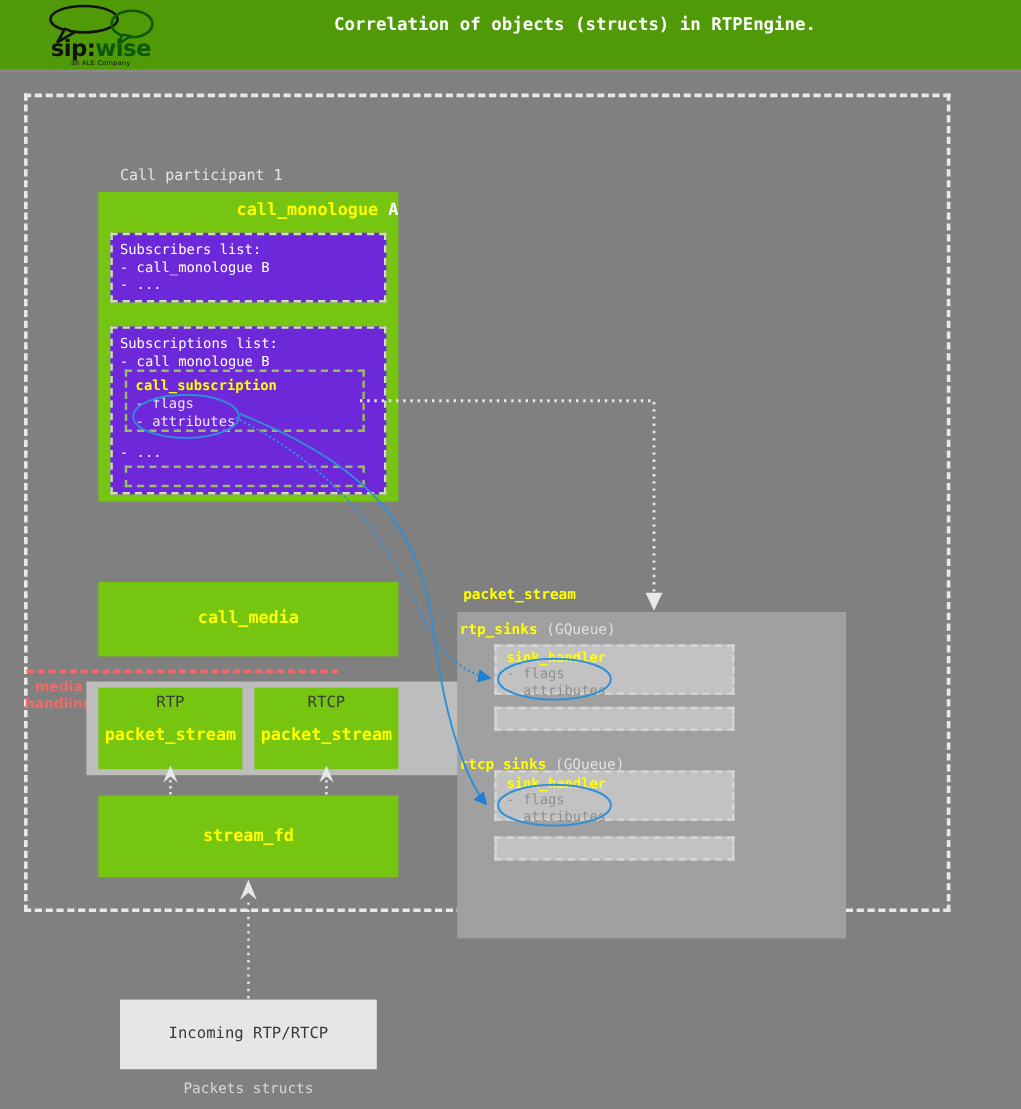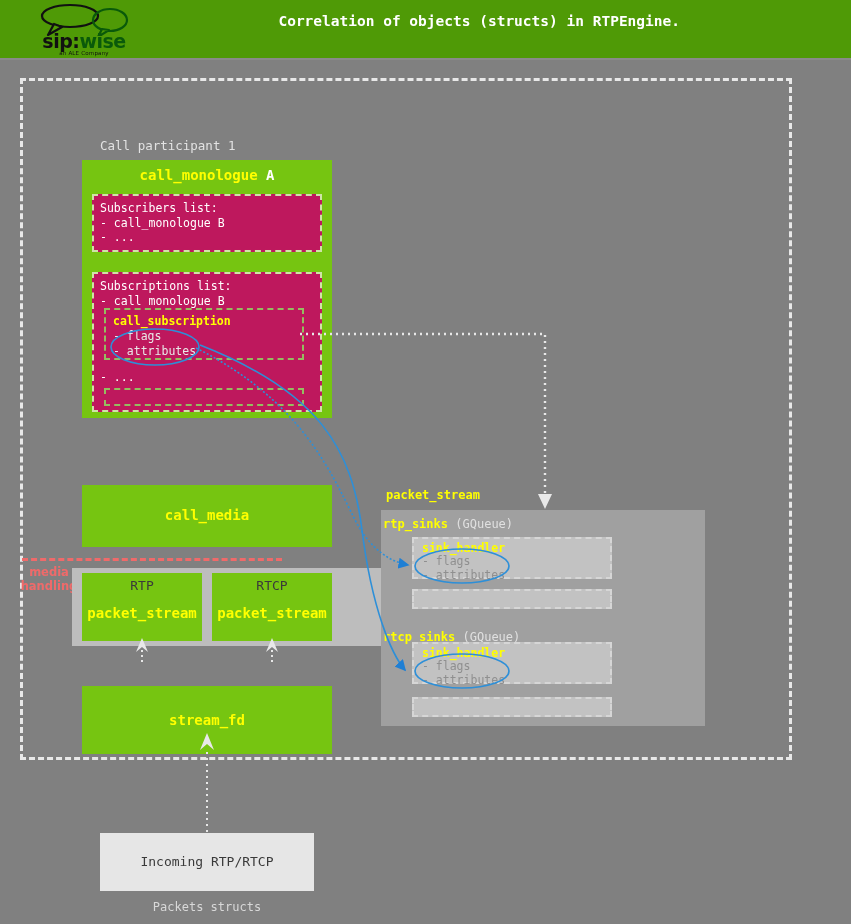--- a/index.html
+++ b/index.html
@@ -72,21 +72,21 @@
   }
   .box-title .plainpart { color: #ffffff; font-weight: bold; }
   .box-sub {
     position: absolute; left: 0; width: 100%;
     text-align: center; font-size: 13px; color: #3a3a3a;
   }
 
   
   .inner-green {
     position: absolute;
-    background: #be185d;
+    background: #6d28d9;
     border: 2px dashed #cfe3a8;
     padding: 5px 6px;
   }
   .inner-green .line {
     color: #ffffff; font-size: 11.5px; line-height: 14.5px;
     white-space: nowrap;
   }
   .inner-dashed-sub {
     position: absolute;
     border: 2px dashed #96bd60;
@@ -98,21 +98,21 @@
     line-height: 15px; white-space: nowrap;
   }
   .inner-dashed-sub .line {
     color: #e8e8e8; font-size: 11.5px; line-height: 15px;
     white-space: nowrap;
   }
 
   
   #packet-stream-panel {
     position: absolute; left: 381px; top: 510px;
-    width: 324px; height: 216px;
+    width: 324px; height: 272px;
     background: #a0a0a0;
     text-decoration: underline;
   }
   .queue-label {
     position: absolute;
     font-weight: bold; font-size: 12px; color: #ffff00;
     white-space: nowrap;
   }
   .queue-label .gq { color: #e0e0e0; font-weight: normal; }
   .sink-box {
@@ -195,21 +195,21 @@
   <div id="header-title">
     <div>Correlation of objects (structs) in RTPEngine.</div>
   </div>
 </div>
 
 <div id="signaling-region"></div>
 
 <div class="plain-label" style="left:100px; top:138px;">Call participant 1</div>
 
 <div class="green-box" style="left:82px; top:160px; width:250px; height:258px;">
-  <div class="box-title" style="top:7px;"><span>call_monologue</span><span class="plainpart"> A</span></div>
+  <div class="box-title" style="top:7px;text-align:right;"><span>call_monologue</span><span class="plainpart"> A</span></div>
 
   <div class="inner-green" style="left:10px; top:34px; width:230px; height:58px;">
     <div class="line">Subscribers list:</div>
     <div class="line">- call_monologue B</div>
     <div class="line">- ...</div>
   </div>
 
   <div class="inner-green" style="left:10px; top:112px; width:230px; height:140px;">
     <div class="line">Subscriptions list:</div>
     <div class="line">- call monologue B</div>
@@ -240,21 +240,21 @@
 <div class="green-box" style="left:82px; top:573px; width:120px; height:68px;">
   <div class="box-sub" style="top:5px;">RTP</div>
   <div class="box-title" style="top:32px;">packet_stream</div>
 </div>
 
 <div class="green-box" style="left:212px; top:573px; width:120px; height:68px;">
   <div class="box-sub" style="top:5px;">RTCP</div>
   <div class="box-title" style="top:32px;">packet_stream</div>
 </div>
 
-<div class="green-box" style="left:82px; top:686px; width:250px; height:68px;">
+<div class="green-box" style="left:82px; top:663px; width:250px; height:68px;">
   <div class="box-title" style="top:26px;">stream_fd</div>
 </div>
 
 <div class="queue-label" style="left:386px; top:488px;">packet_stream</div>
 
 <div id="packet-stream-panel">
 
   <div class="queue-label" style="left:2px; top:7px;"><span>rtp_sinks</span> <span class="gq">(GQueue)</span></div>
   <div class="sink-box" style="left:31px; top:27px; width:200px; height:42px;">
     <div class="sh-title">sink_handler</div>

